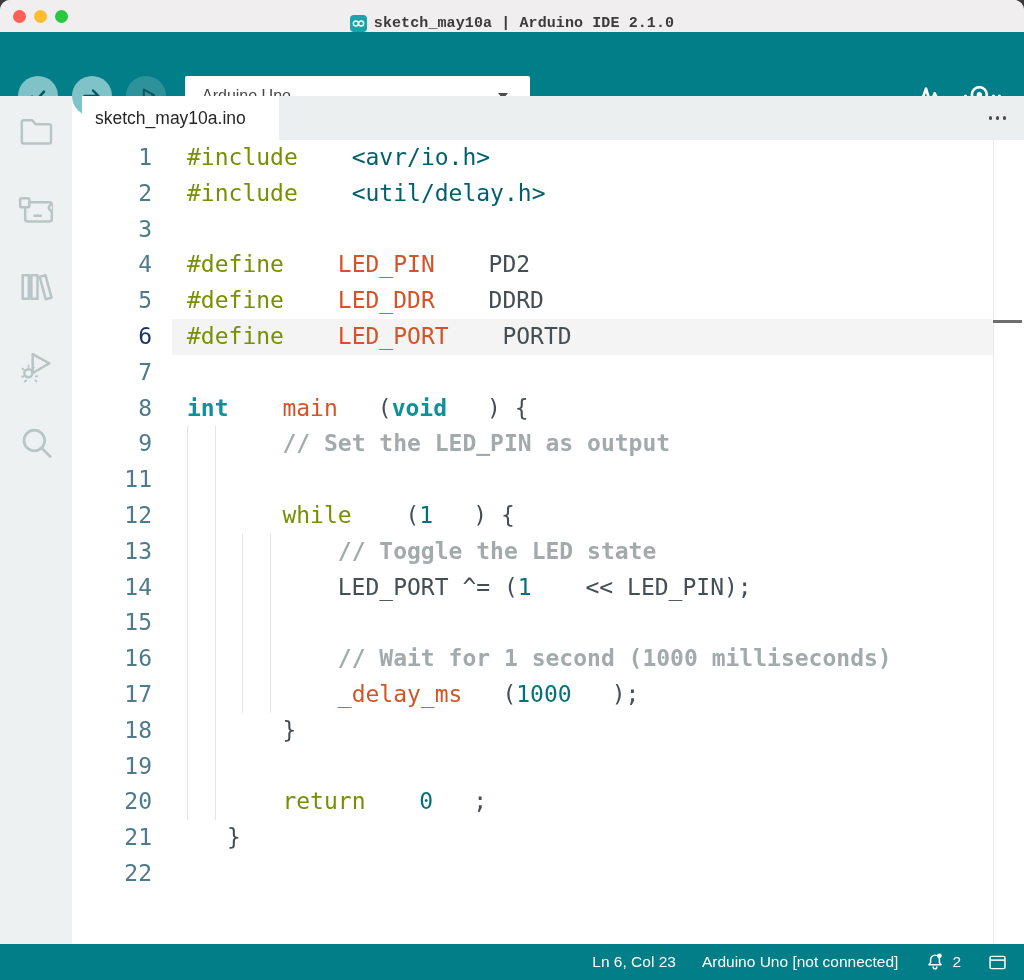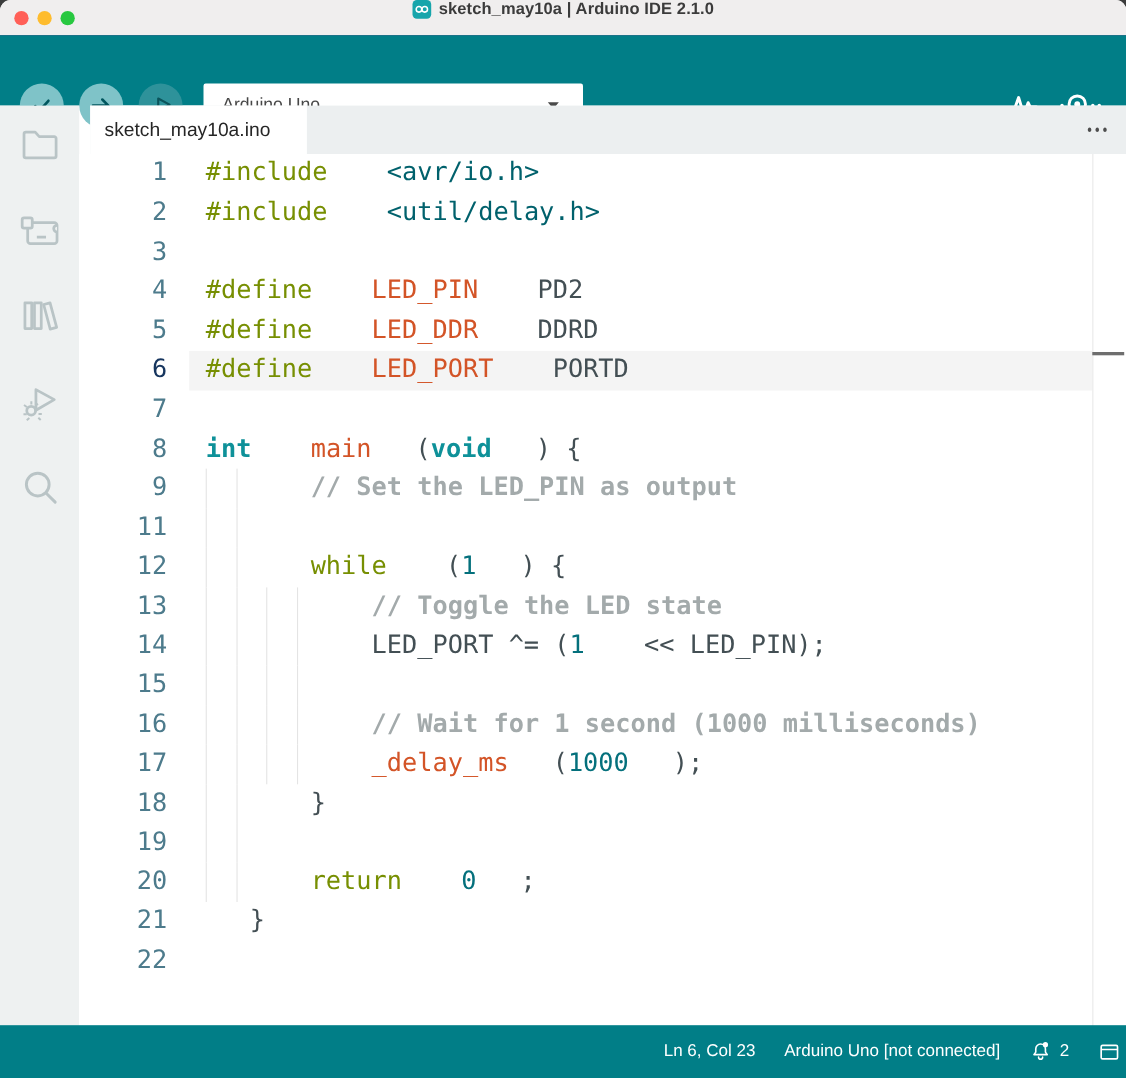--- a/index.html
+++ b/index.html
@@ -1,21 +1,21 @@
 <!DOCTYPE html>
 <html style="--accent-teal: #017e87; --titlebar-bg: #f0eeee; --toolbar-button: #7fc3c8; --toolbar-button-disabled: #2e929a; --sidebar-bg: #eef1f1; --tabbar-bg: #eceff0; --traffic-red: #ff5f57; --traffic-yellow: #febc2e; --traffic-green: #28c840; --line-number: #4d7b8c; --line-number-active: #16355e; --current-line-bg: #f4f4f4; --syntax-kw: #778f02; --syntax-str: #00616c; --syntax-typ: #0e9199; --syntax-num: #04707c; --syntax-fn: #d35427; --syntax-def: #434f54; --syntax-com: #a3aaab;"><head>
 <meta charset="utf-8">
 <style>
   html,body{margin:0;padding:0;background:#3c3c3c;}
   .window{position:relative;width:1024px;height:980px;margin:0 auto;background:#fff;
           border-radius:10px 10px 0 0;overflow:hidden;font-family:"Liberation Sans",sans-serif;}
 
   
   .titlebar{position:absolute;top:0;left:0;width:100%;height:32px;background:var(--titlebar-bg,#f0eeee);
-            border-bottom:3px solid #701a75;display:flex;align-items:flex-start;justify-content:center;}
+            border-bottom:3px solid #701a75;display:flex;align-items:flex-end;justify-content:center;font-family:Liberation Mono, monospace;}
   .traffic{position:absolute;left:13px;top:0;height:32px;display:flex;align-items:center;gap:8px;}
   .traffic i{width:13px;height:13px;border-radius:50%;display:block;}
   .title-wrap{display:flex;align-items:center;gap:7px;}
   .app-icon{width:17px;height:17px;border-radius:4px;background:#17a5ab;display:flex;align-items:center;justify-content:center;}
   .win-title{font-size:15px;font-weight:700;color:#3b3b3b;letter-spacing:.1px;}
 
   
   .toolbar{position:absolute;top:32px;left:0;width:100%;height:64px;background:var(--accent-teal,#017e87);}
   .tb-btn{position:absolute;top:44px;width:40px;height:40px;border-radius:50%;
           background:var(--toolbar-button,#7fc3c8);display:flex;align-items:center;justify-content:center;cursor:pointer;}
@@ -53,22 +53,22 @@
   .tok-str{color:var(--syntax-str,#00616c);}
   .tok-typ{color:var(--syntax-typ,#0e9199);font-weight:bold;}
   .tok-num{color:var(--syntax-num,#04707c);}
   .tok-fn{color:var(--syntax-fn,#d35427);}
   .tok-def{color:var(--syntax-def,#434f54);padding-left:40px;}
   .tok-com{color:var(--syntax-com,#a3aaab);font-weight:bold;}
   .ruler{position:absolute;left:921px;top:0;bottom:0;width:1px;background:#e9e9e9;}
   .cursor-mark{position:absolute;left:921px;right:2px;top:180px;height:3px;background:#6e6e6e;}
 
   
-  .statusbar{position:absolute;left:0;bottom:0;width:100%;height:48px;background:var(--accent-teal,#017e87);
-             display:flex;align-items:center;justify-content:flex-end;gap:26px;padding-right:5px;
+  .statusbar{position:absolute;left:0;bottom:0;width:100%;height:36px;background:var(--accent-teal,#017e87);
+             display:flex;align-items:center;justify-content:flex-end;gap:26px;padding-right:16px;
              box-sizing:border-box;color:#fff;font-size:15.5px;}
   .sb-chunk{display:flex;align-items:center;gap:6px;cursor:pointer;}
 </style>
 </head>
 <body>
 
 <div class="window">
 
   <div class="titlebar">
     <div class="traffic">

